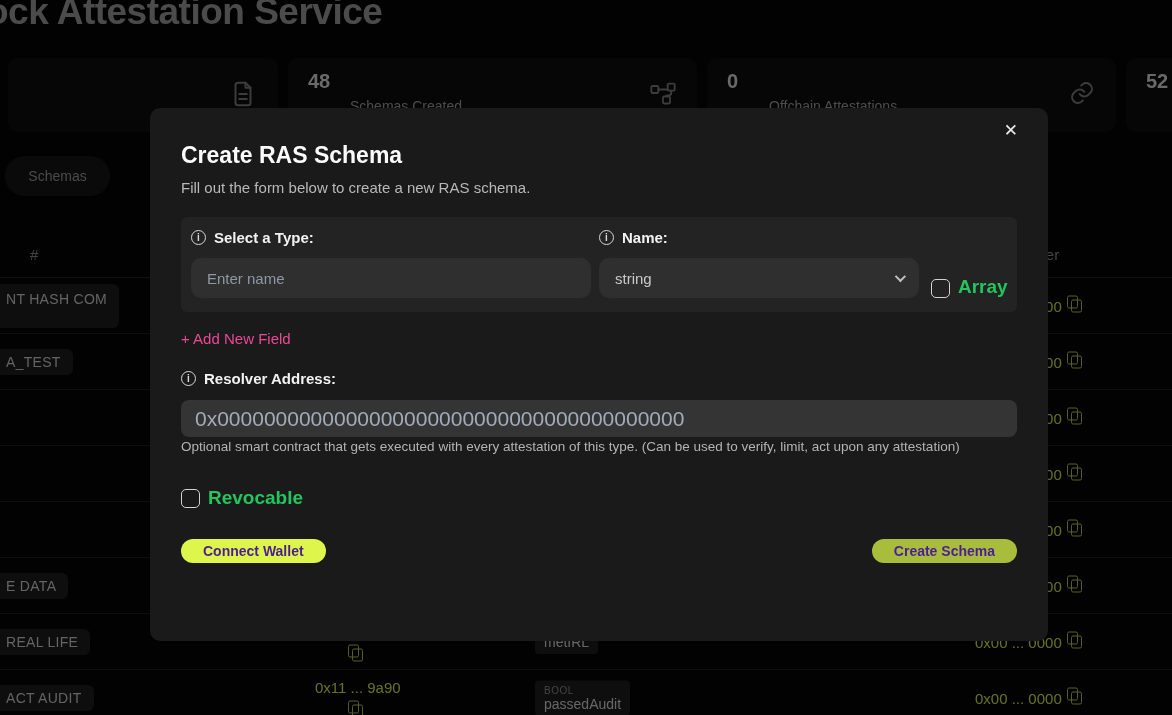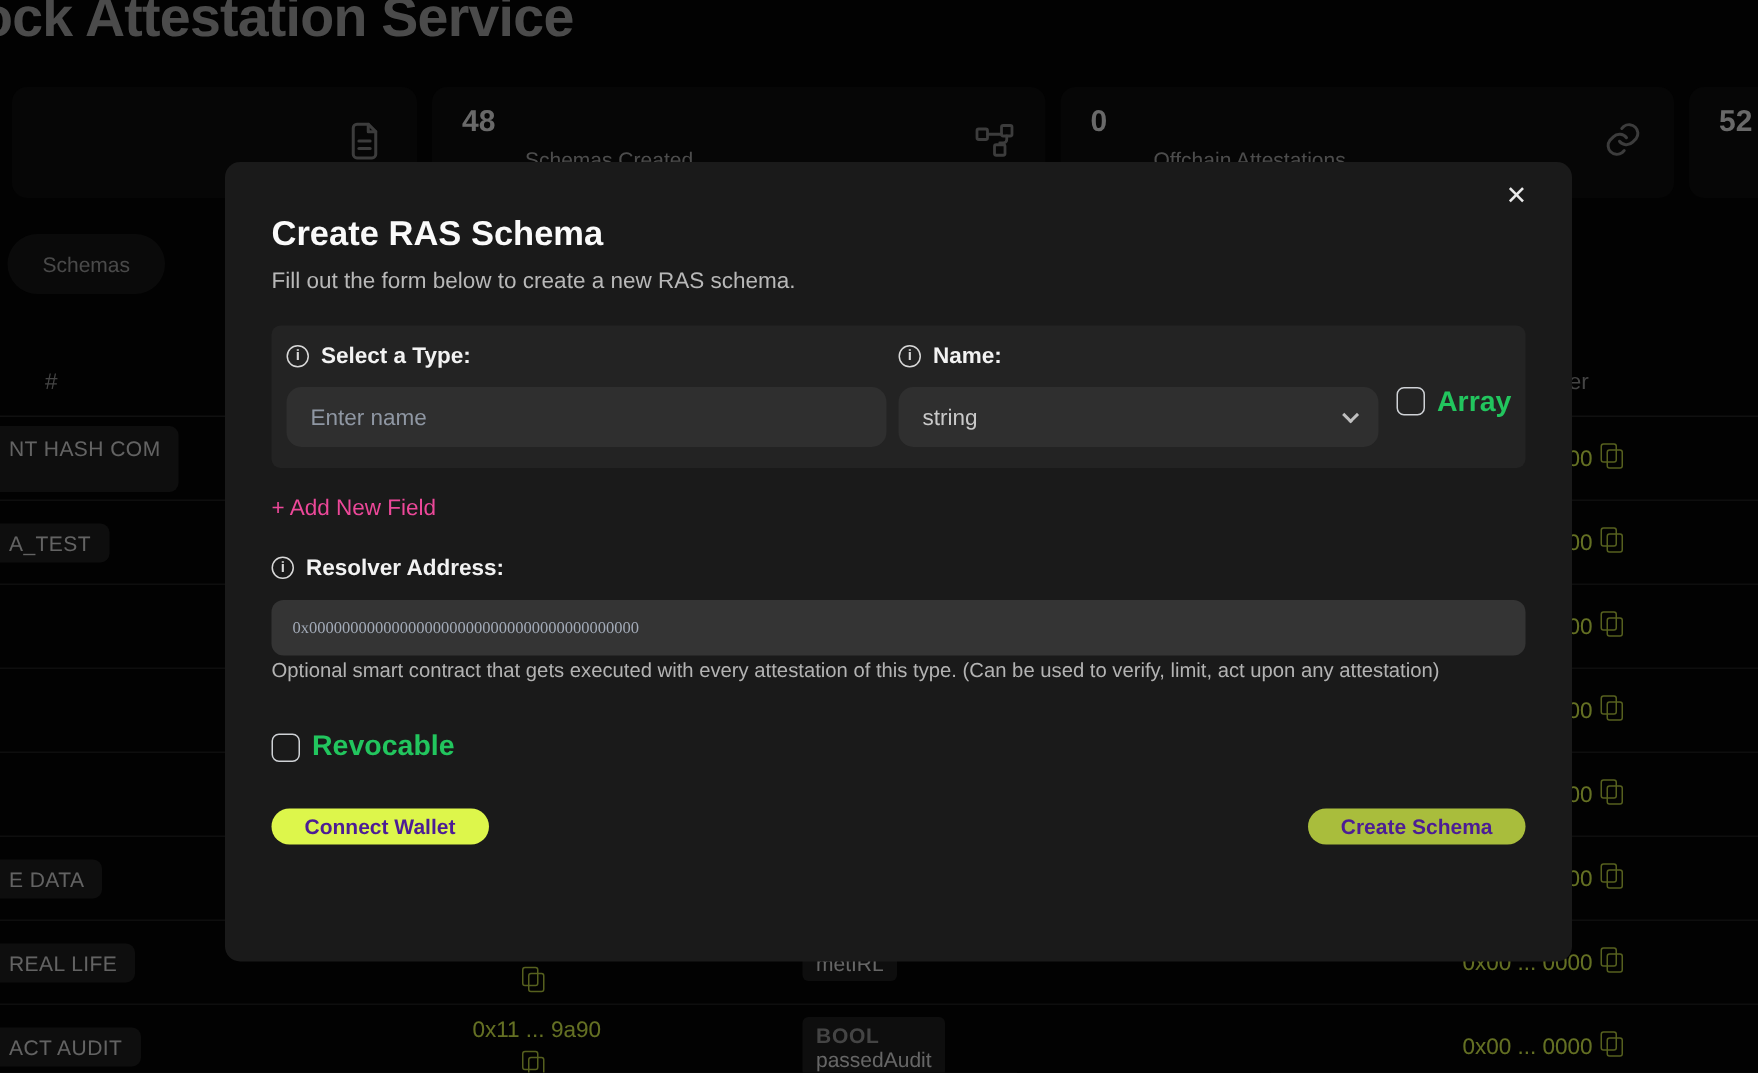--- a/index.html
+++ b/index.html
@@ -39,21 +39,21 @@
   .uidcell { left:315px;flex-direction:column; }
   .rescell { left:975px; }
 
   .copy-ic { width:11px; height:13px; border:1.5px solid currentColor; border-radius:2px;
     position:relative; display:inline-block; flex:0 0 auto; opacity:.85; cursor:pointer; }
   .copy-ic::before { content:""; position:absolute; left:-5px; top:-5px; width:9px; height:11px;
     border:1.5px solid currentColor; border-radius:2px; }
 
   .fbadge { position:absolute; left:535px; top:50%; transform:translateY(-50%);
     background:#1e1e1e; border-radius:4px; padding:4px 9px; color:#d6d6d6; font-size:14px; white-space:nowrap; }
-  .fbadge .cap { font-size:14px; letter-spacing:0.5px; color:#8f8f8f; margin-bottom:0;font-weight:bold; }
+  .fbadge .cap { font-size:10px; letter-spacing:0.5px; color:#8f8f8f; margin-bottom:0; }
 
   
   .overlay { position:absolute; inset:0; background:rgba(0,0,0,0.52); z-index:50; }
   .modal { position:absolute; left:150px; top:108px; width:898px; height:533px;
     background:#1a1a1a; border-radius:10px; z-index:60; padding:0 31px; overflow:hidden; }
   .close-btn { position:absolute; top:14px; right:30px; font-size:17px; color:#eaeaea;
     cursor:pointer; line-height:1; background:none; border:none; font-family:inherit; }
   .m-title { margin-top:34px; font-size:23px; font-weight:600; color:#fafafa; }
   .m-sub { margin-top:10px; font-size:15px; color:#b8b8b8; }
 
@@ -61,36 +61,36 @@
     display:grid; grid-template-columns:400px 1fr; column-gap:8px; row-gap:12px; align-items:center; }
   .flabel { display:flex; align-items:center; font-size:15px; font-weight:600; color:#f2f2f2; }
   .info-ic { width:15px; height:15px; border:1.3px solid #d8d8d8; border-radius:50%;
     display:inline-flex; align-items:center; justify-content:center; margin-right:8px; flex:0 0 auto; }
   .info-ic::before { content:"i"; font-size:10px; color:#d8d8d8; line-height:1; }
 
   .txt-input { width:100%; height:40px; background:#2f2f2f; border:none; border-radius:10px;
     color:#e5e5e5; font-size:15px; padding:0 16px; font-family:inherit; outline:none; }
   .txt-input::placeholder { color:#8f97a3; }
 
-  .type-group { display:flex; align-items:flex-start; }
+  .type-group { display:flex; align-items:flex-end; }
   .select-box { width:320px; height:40px; background:#2f2f2f; border-radius:10px;
     display:flex; align-items:center; justify-content:space-between; padding:0 16px;
     font-size:15px; color:#c9c9c9; cursor:pointer; }
   .chev { width:8px; height:8px; border-right:2px solid #c0c0c0; border-bottom:2px solid #c0c0c0;
     transform:rotate(45deg) translateY(-2px); }
   .cbox { appearance:none; -webkit-appearance:none; width:19px; height:19px;
     border:1.6px solid #cfd2d6; border-radius:5px; background:transparent; cursor:pointer; flex:0 0 auto; }
   .array-cb { margin-left:12px; }
   .cb-label { margin-left:8px; font-size:19px; color:#22c55e;font-weight:bold; }
 
   .add-field { margin-top:18px; display:inline-block; font-size:15px; font-weight:400;
     color:#ec4899; cursor:pointer; }
   .resolver-label { margin-top:22px; }
   .resolver-input { margin-top:13px; width:100%; height:37px; background:#343434; border:none;
-    border-radius:8px; color:#a3abb8; font-size:11px; padding:0 14px; font-family:Liberation Serif, serif; outline:none; }
+    border-radius:8px; color:#a3abb8; font-size:21px; padding:0 14px; font-family:Liberation Sans, sans-serif; outline:none; }
   .help { font-size:13.5px; line-height:20px; color:#b3b3b3; max-width:820px; }
   .revocable-row { margin-top:30px; display:flex; align-items:center; }
   .actions { margin-top:30px; display:flex; justify-content:space-between; align-items:center; }
   .btn { height:24px; border:none; border-radius:12px; font-size:14px; font-weight:700;
     color:#4c1d95; padding:0 22px; cursor:pointer; font-family:inherit; }
   .btn.primary { background:#ddf64b; }
   .btn.secondary { background:#a9bd3c; }
 </style>
 </head>
 <body>

